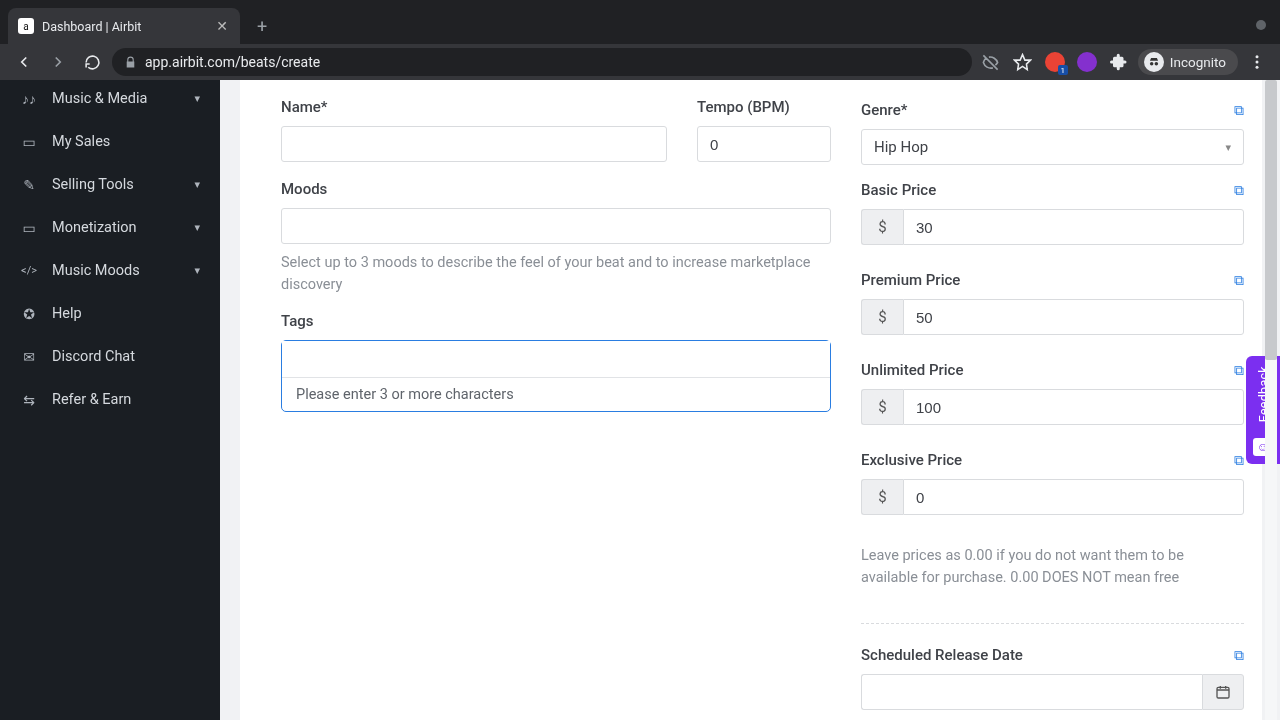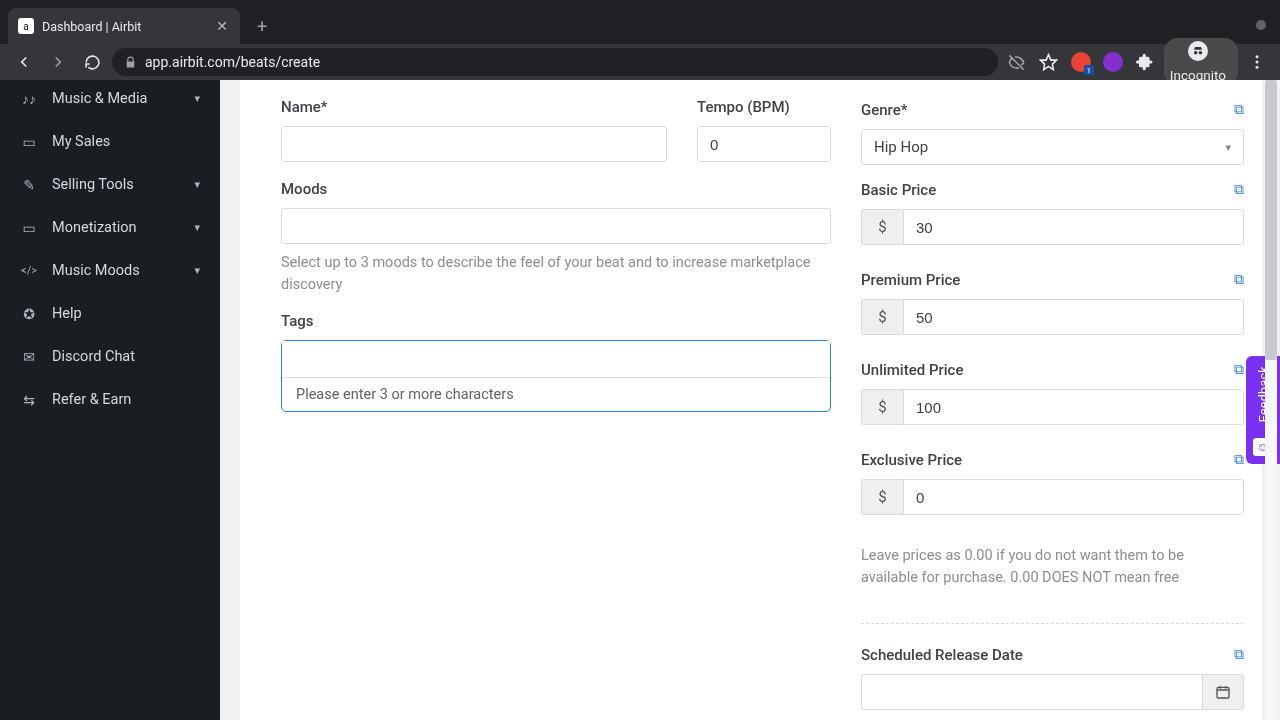--- a/index.html
+++ b/index.html
@@ -16,21 +16,21 @@
   .newtab { width: 28px; height: 28px; margin-left: 8px; margin-bottom:4px; display:flex;align-items:center;justify-content:center; color:#9aa0a6; font-size:18px; }
   .chrome-tabs .spacer { flex:1; }
   .window-dot { width:10px; height:10px; border-radius:50%; background:#5f6368; margin: 0 14px 14px 0; }
 
   .chrome-bar { height: 36px; background: #35363a; display:flex; align-items:center; padding: 0 10px; gap:6px; }
   .nav-btn { width:28px; height:28px; display:flex; align-items:center; justify-content:center; color:#9aa0a6; }
   .nav-btn.enabled { color:#e8eaed; }
   .addr { flex:1; height:28px; background:#202124; border-radius:14px; display:flex; align-items:center; padding:0 12px; color:#e8eaed; font-size:14px; gap:8px; }
   .addr .lock { color:#9aa0a6; font-size:13px; }
   .ext { width:26px; height:26px; display:flex; align-items:center; justify-content:center; color:#e8eaed; }
-  .incog { display:flex; align-items:center; gap:6px; background:#4a4a4d; border-radius:14px; padding:3px 12px 3px 6px; color:#e8eaed; font-size:13.5px;flex-direction:column; }
+  .incog { display:flex; align-items:center; gap:6px; background:#4a4a4d; border-radius:14px; padding:3px 12px 3px 6px; color:#e8eaed; font-size:13.5px; }
   .incog .ghost { width:20px; height:20px; background:#e8eaed; border-radius:50%; display:flex;align-items:center;justify-content:center;color:#333;font-size:13px; }
   .ext-badge { width:20px; height:20px; border-radius:50%; background:#ea4335; position:relative; }
   .ext-badge::after { content:"1"; position:absolute; bottom:-3px; right:-3px; background:#174ea6; color:#fff; font-size:8px; width:10px; height:10px; border-radius:2px; display:flex; align-items:center; justify-content:center; }
   .ext-settings { width:20px; height:20px; border-radius:50%; background:#8430ce; }
 
   
   .app { display:flex; height: calc(720px - 80px); }
   .sidebar { width: 220px; background:#1a1e23; padding-top:4px; }
   .nav-item { display:flex; align-items:center; gap:14px; padding: 13px 20px; color:#d5d9de; font-size:14.5px; cursor:pointer; position:relative; }
   .nav-item .icon { width:18px; text-align:center; color:#aeb4bc; font-size:14px; }
@@ -46,21 +46,21 @@
   .col-right { width: 390px; }
 
   .field-label { font-size:15px; color:#3f4248; font-weight:500; display:block; }
   .input { width:100%; height:36px; border:1px solid #d9dbde; border-radius:3px; padding:0 12px; font-size:15px; color:#3f4248; background:#fff; margin-top:10px; }
   .select { display:flex; align-items:center; justify-content:space-between; cursor:pointer;gap:21px; }
   .input-group-addon { display:inline-flex; align-items:center; justify-content:center; width:42px; height:36px; background:#eeeff1; border:1px solid #d9dbde; border-right:none; border-radius:3px 0 0 3px; font-size:15px; color:#555; }
   .price-row { display:flex; margin-top:10px; }
   .price-row .input { border-radius:0 3px 3px 0; margin-top:0; flex:1; }
   .hint { color:#8a8f96; font-size:14.5px; line-height:1.5; }
 
-  .row-label { display:flex; align-items:flex-start; justify-content:space-between;gap:44px; }
+  .row-label { display:flex; align-items:flex-end; justify-content:space-between;gap:44px; }
   .copy-icon { color:#2a7de1; font-size:14px; cursor:pointer; }
 
   .tags-box { border:1px solid #2a7de1; border-radius:5px; margin-top:10px; }
   .tags-input { height:36px; border:none; width:100%; padding:0 12px; outline:none; }
   .tags-msg { border-top:1px solid #e1e3e6; padding:8px 14px; color:#5f646b; font-size:14.5px; }
   .mt18 { margin-top: 18px; }
   .mt26 { margin-top: 26px; }
   .mt16 { margin-top: 16px; }
 
   .date-row { display:flex; margin-top:10px; }

